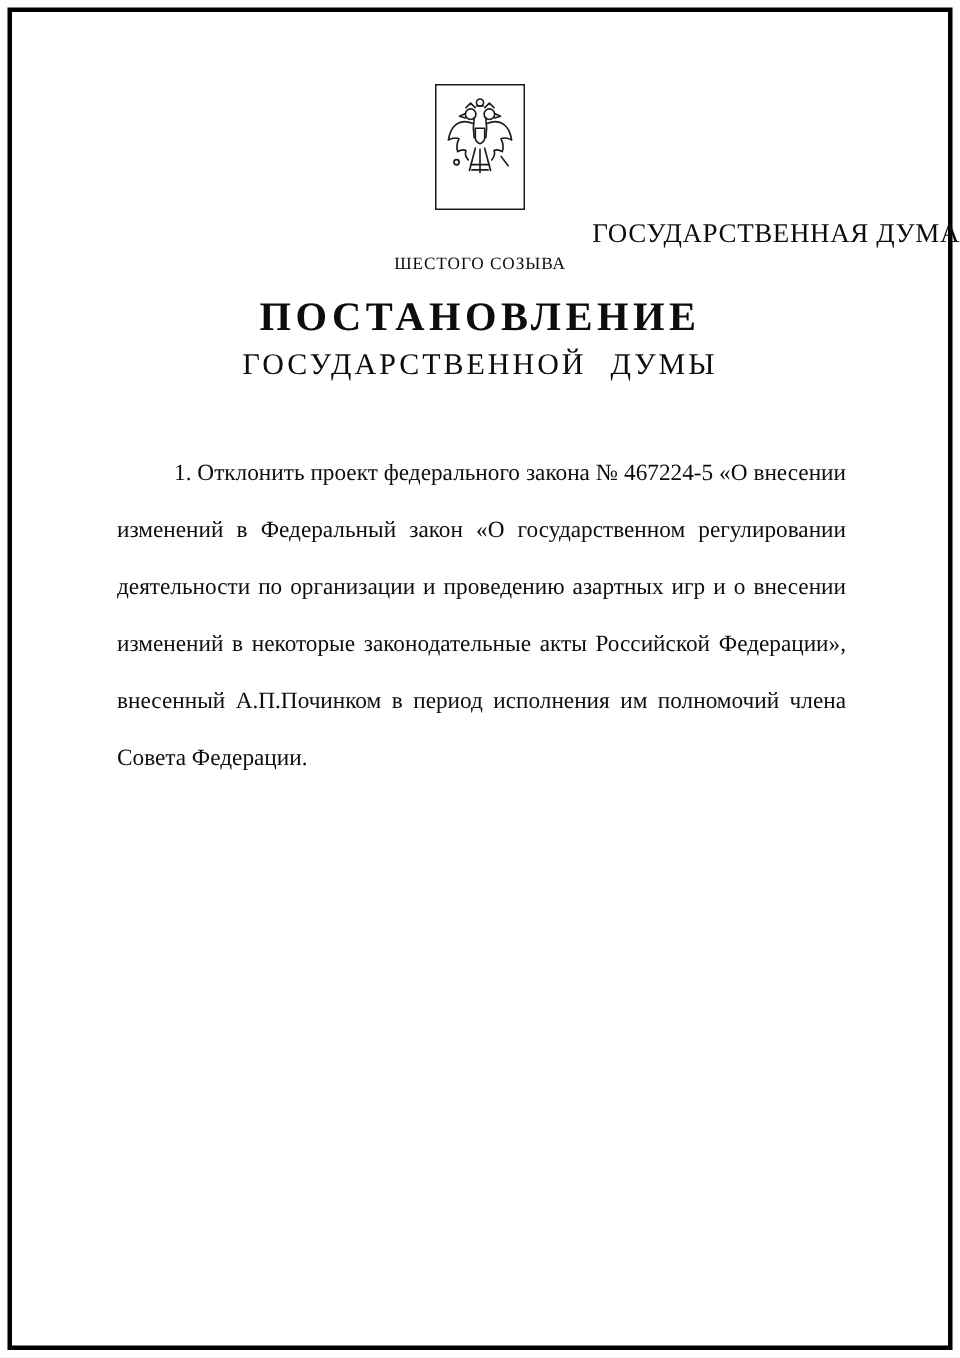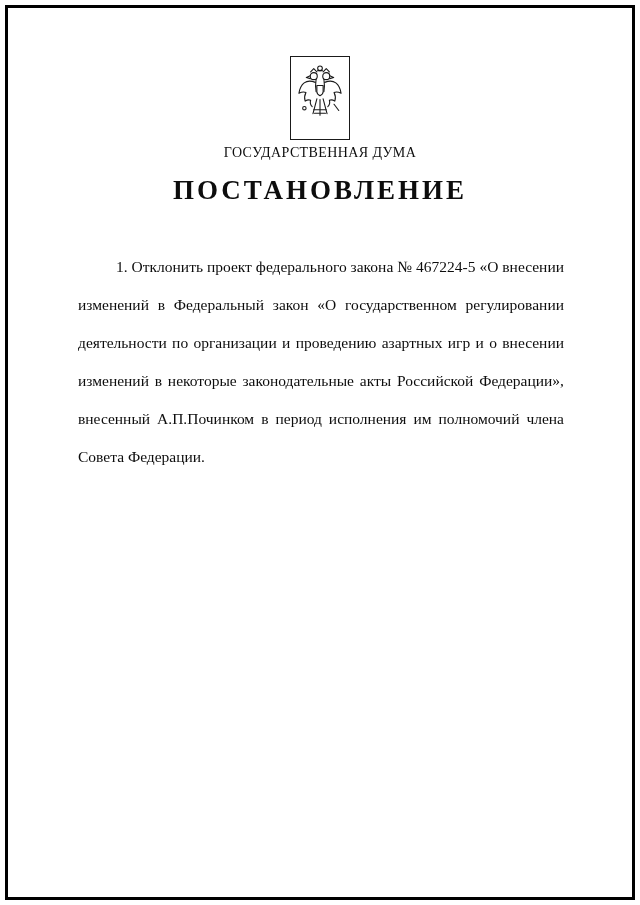--- a/index.html
+++ b/index.html
@@ -29,22 +29,22 @@
   .emblem-box {
     width: 60px;
     height: 84px;
     margin: 0 auto 5px auto;
     border: 1.6px solid #1a1a1a;
     display: flex;
     align-items: center;
     justify-content: center;
   }
   .org-line1, .org-line2 {
-    text-align: center;
-    font-size: 14px;
+    text-align: right;
+    font-size: 18px;
     letter-spacing: 0.4px;
     margin-top: 4px;
   }
   .org-line3 {
     text-align: center;
     font-size: 11.5px;
     letter-spacing: 0.6px;
     margin-top: 4px;
   }
   .doc-type1 {
@@ -123,22 +123,24 @@
           <path d="M28 45 L23 64 M32 46 L32 66 M36 45 L41 64"></path>
           <path d="M24 59 h16 M25 63.5 h14"></path>
 
           <circle cx="12" cy="57" r="2.2"></circle>
           <path d="M50 52 l6 8"></path>
         </g>
       </svg>
     </div>
 
     <div class="org-line1">ГОСУДАРСТВЕННАЯ ДУМА</div>
+    <div class="org-line3">ШЕСТОГО СОЗЫВА</div>
 
     <div class="doc-type1">ПОСТАНОВЛЕНИЕ</div>
+    <div class="doc-type2">ГОСУДАРСТВЕННОЙ ДУМЫ</div>
 
 
     <div class="body-text">
 
       <p class="body-p">1. Отклонить проект федерального закона № 467224-5 «О внесении изменений в Федеральный закон «О государственном регулировании деятельности по организации и проведению азартных игр и о внесении изменений в некоторые законодательные акты Российской Федерации», внесенный А.П.Починком в период исполнения им полномочий члена Совета Федерации.</p>
     </div>
 
   </div>
 </div>
 

